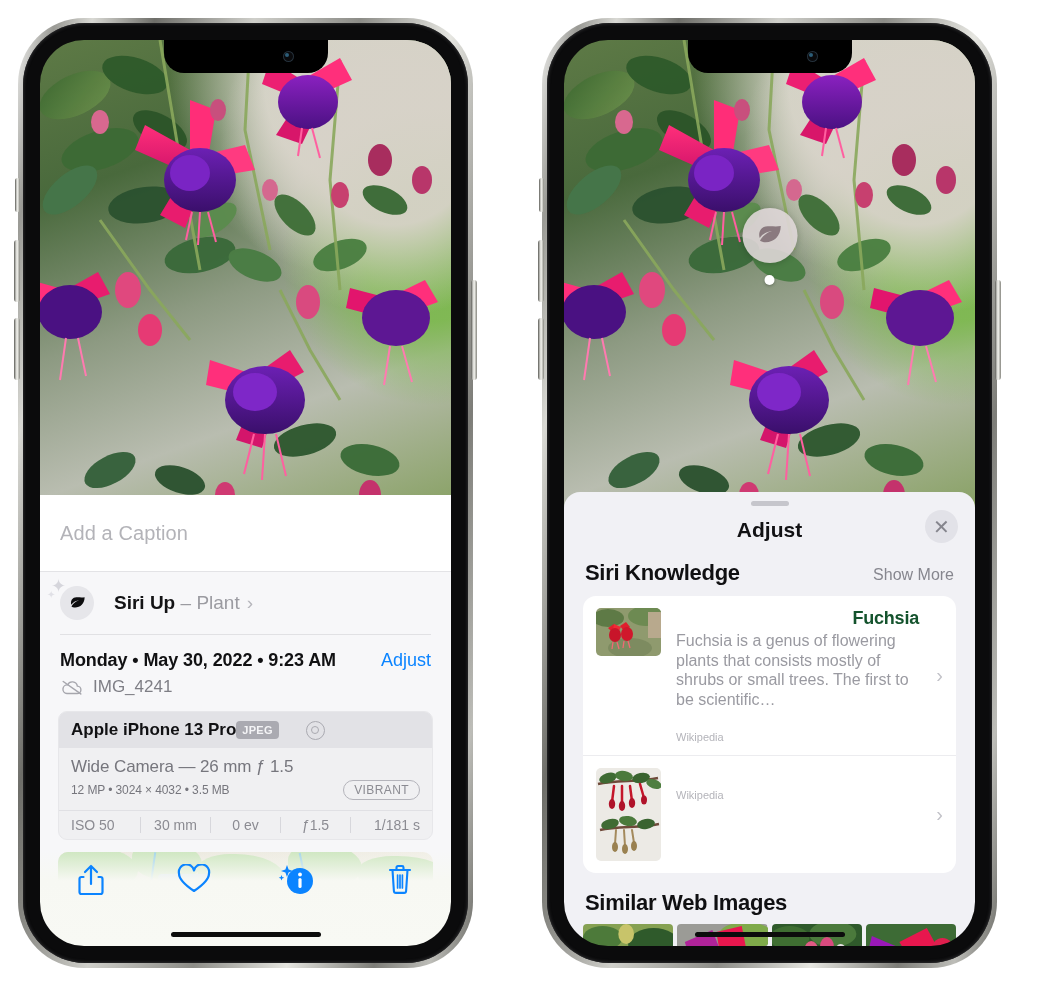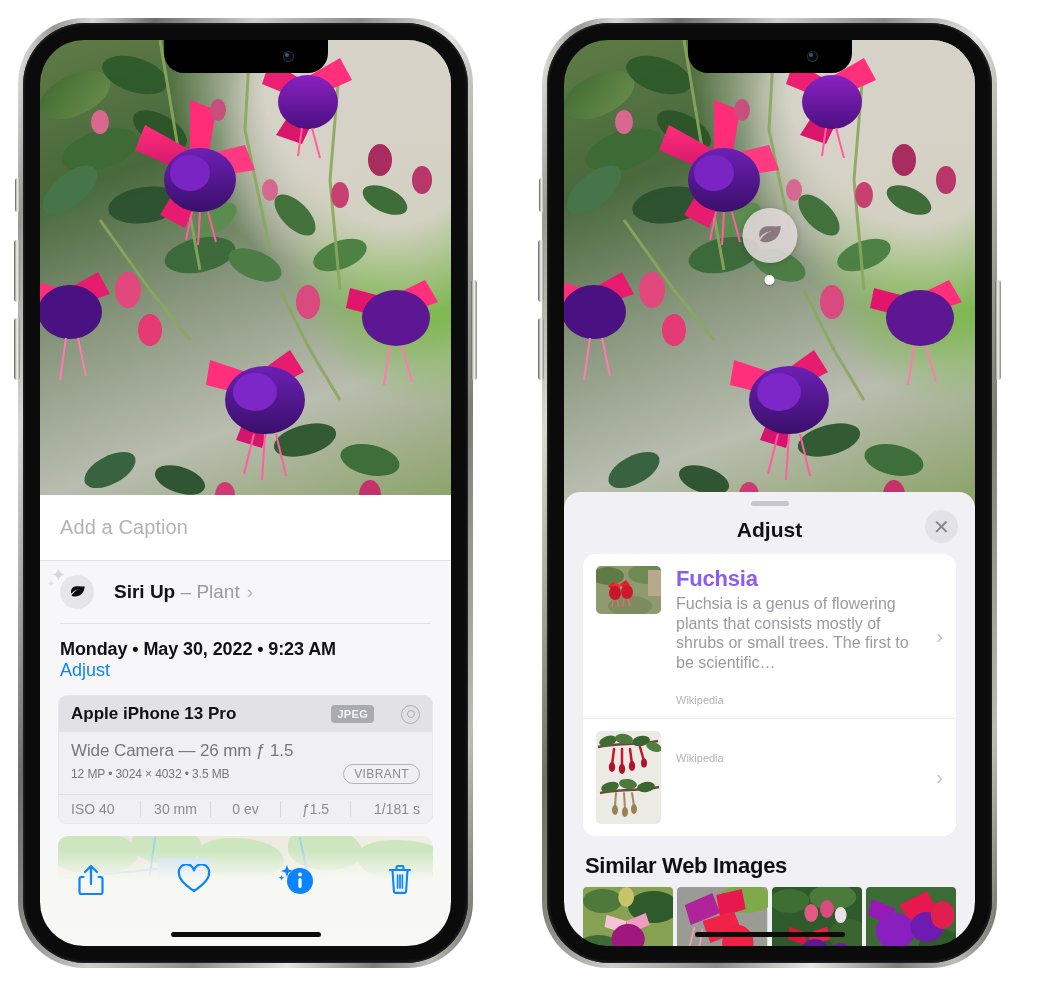--- a/index.html
+++ b/index.html
@@ -73,21 +73,21 @@
       radial-gradient(circle at 78% 10%, rgba(226,222,212,.9) 0 18%, transparent 36%),
       linear-gradient(160deg,#5e7a46 0%,#49693c 26%,#8d9a82 52%,#b9bdb0 74%,#88a164 100%);
   }
 
   
   .sheetL{
     position:absolute; left:0; right:0; bottom:0; top:455px;
     background:#f7f7f9; z-index:20;
   }
   .caption-row{
-    height:66px; background:#ffffff; display:flex; align-items:center;
+    height:77px; background:#ffffff; display:flex; align-items:center;
     padding:0 20px; border-bottom:1px solid #e3e3e6;
   }
   .caption-ph{ font-size:20px; color:#b3b3b8; letter-spacing:.1px; }
 
   .lookup-row{
     height:62px; display:flex; align-items:center; padding:0 20px;
     position:relative;
   }
   .lu-badge{
     position:relative; width:34px; height:34px; border-radius:50%;
@@ -103,33 +103,32 @@
   }
   .lu-text{ font-size:19px; font-weight:700; color:#131315; }
   .lu-text .sub{ font-weight:400; color:#9b9ba1; }
   .chev{ color:#b6b6bc; font-size:19px; margin-left:7px; }
 
   .divline{ height:1px; background:#e1e1e4; margin:0 20px; }
 
   .date-row{
     display:flex; justify-content:space-between; align-items:baseline;
     padding:15px 20px 0 20px;
-    flex-direction:column;
   }
   .date-txt{ font-size:18px; font-weight:700; color:#111113; letter-spacing:-.1px; }
   .adjust{ font-size:18px; color:#0b84ff; }
   .file-row{ display:flex; align-items:center; padding:6px 20px 0 20px; gap:9px; }
   .file-name{ font-size:17px; color:#7e7e85; }
 
   .cam-card{
     margin:14px 18px 0 18px; border-radius:9px; overflow:hidden;
     background:#f0f0f2; border:1px solid #e7e7ea;
   }
   .cam-head{
-    display:flex; align-items:center; justify-content:space-between;
+    display:flex; align-items:center; 
     background:#e2e2e6; padding:8px 12px;
   }
   .cam-model{ font-size:17px; font-weight:700; color:#111113; }
   .cam-head-right{ display:flex; align-items:center; gap:27px; }
   .pill-jpeg{
     background:#aaaab1; color:#f4f4f6; font-size:11px; font-weight:700;
     padding:3px 6px; border-radius:4px; letter-spacing:.3px;
   }
   .raw-ic{ width:19px; height:19px; border-radius:50%; border:1.6px solid #aaaab1;
            display:flex; align-items:center; justify-content:center; }
@@ -205,21 +204,21 @@
   .sec-title{ font-size:22px; font-weight:700; color:#101012; letter-spacing:-.3px; }
   .sec-more{ font-size:16px; color:#86868e; }
 
   .kcard{ margin:0 19px; background:#fff; border-radius:13px; overflow:hidden; }
   .krow{ display:flex; align-items:flex-start; padding:12px 13px; position:relative; }
   .krow + .krow{ border-top:1px solid #ececef; }
   .kthumb{ width:65px; height:48px; border-radius:5px; flex:0 0 auto; margin-right:15px;
            overflow:hidden; position:relative; }
   .kthumb.tall{ height:93px; width:65px; }
   .kbody{ flex:1; padding-right:24px; }
-  .ktitle{ font-size:22px; font-weight:700; color:#8b5cf6; letter-spacing:-.2px; }
+  .ktitle{ font-size:18px; font-weight:700; color:#14532d; letter-spacing:-.2px;text-align:right; }
   .kdesc{ font-size:16px; color:#9a9aa1; line-height:1.23; margin-top:2px; }
   .ksrc{ font-size:11px; color:#b4b4ba; margin-top:21px; }
   .kchev{ position:absolute; right:13px; top:50%; transform:translateY(-50%);
           color:#c2c2c8; font-size:20px; }
 
   .sec-head2{ padding:17px 21px 8px 21px; }
   .webgrid{ display:flex; gap:4px; padding:0 19px; }
   .webgrid .wi{ flex:1; height:78px; border-radius:4px; overflow:hidden; position:relative; }
 
   .lookup-pin{
@@ -399,40 +398,47 @@
           <span class="chev">›</span>
         </div>
 
         <div class="divline"></div>
 
         <div class="date-row">
           <span class="date-txt">Monday • May 30, 2022 • 9:23 AM</span>
           <span class="adjust">Adjust</span>
         </div>
 
+        <div class="file-row">
+          <svg width="24" height="17" viewBox="0 0 26 18">
+            <path d="M7.5 15.5h11a4 4 0 0 0 .3-8 5.6 5.6 0 0 0-10.6-1.3A3.9 3.9 0 0 0 7.5 15.5z" fill="none" stroke="#a6a6ad" stroke-width="1.5"></path>
+            <path d="M3.5 2.5 L22.5 16" stroke="#a6a6ad" stroke-width="1.6" stroke-linecap="round"></path>
+          </svg>
+          <span class="file-name">IMG_4241</span>
+        </div>
 
         <div class="cam-card">
           <div class="cam-head">
             <span class="cam-model">Apple iPhone 13 Pro</span>
             <span class="cam-head-right">
               <span class="pill-jpeg">JPEG</span>
               <span class="raw-ic">
                   <i></i>
                 </span>
             </span>
           </div>
           <div class="cam-body">
             <div class="cam-l1">Wide Camera — 26 mm ƒ 1.5</div>
             <div class="cam-l2row">
               <span class="cam-l2">12 MP • 3024 × 4032 • 3.5 MB</span>
               <span class="pill-vib">VIBRANT</span>
             </div>
           </div>
           <div class="cam-foot">
-            <span>ISO 40</span>
+            <span>ISO 50</span>
             <i class="vr"></i>
             <span>30 mm</span>
             <i class="vr"></i>
             <span>0 ev</span>
             <i class="vr"></i>
             <span>ƒ1.5</span>
             <i class="vr"></i>
             <span>1/181 s</span>
           </div>
         </div>
@@ -631,20 +637,24 @@
       </div>
 
       <div class="sheetR">
         <div class="grabber"></div>
 
         <div class="res-head">
           <span class="res-title">Adjust</span>
           <span class="close-btn">✕</span>
         </div>
 
+        <div class="sec-head">
+          <span class="sec-title">Siri Knowledge</span>
+          <span class="sec-more">Show More</span>
+        </div>
 
         <div class="kcard">
 
           <div class="krow">
             <span class="kthumb">
               <svg width="65" height="48" viewBox="0 0 65 48">
                 <rect width="65" height="48" fill="#8f9a6e"></rect>
                 <ellipse cx="12" cy="10" rx="16" ry="9" fill="#5e7a46"></ellipse>
                 <ellipse cx="50" cy="8" rx="18" ry="10" fill="#6d8a52"></ellipse>
                 <ellipse cx="34" cy="40" rx="22" ry="10" fill="#7d8b60"></ellipse>

